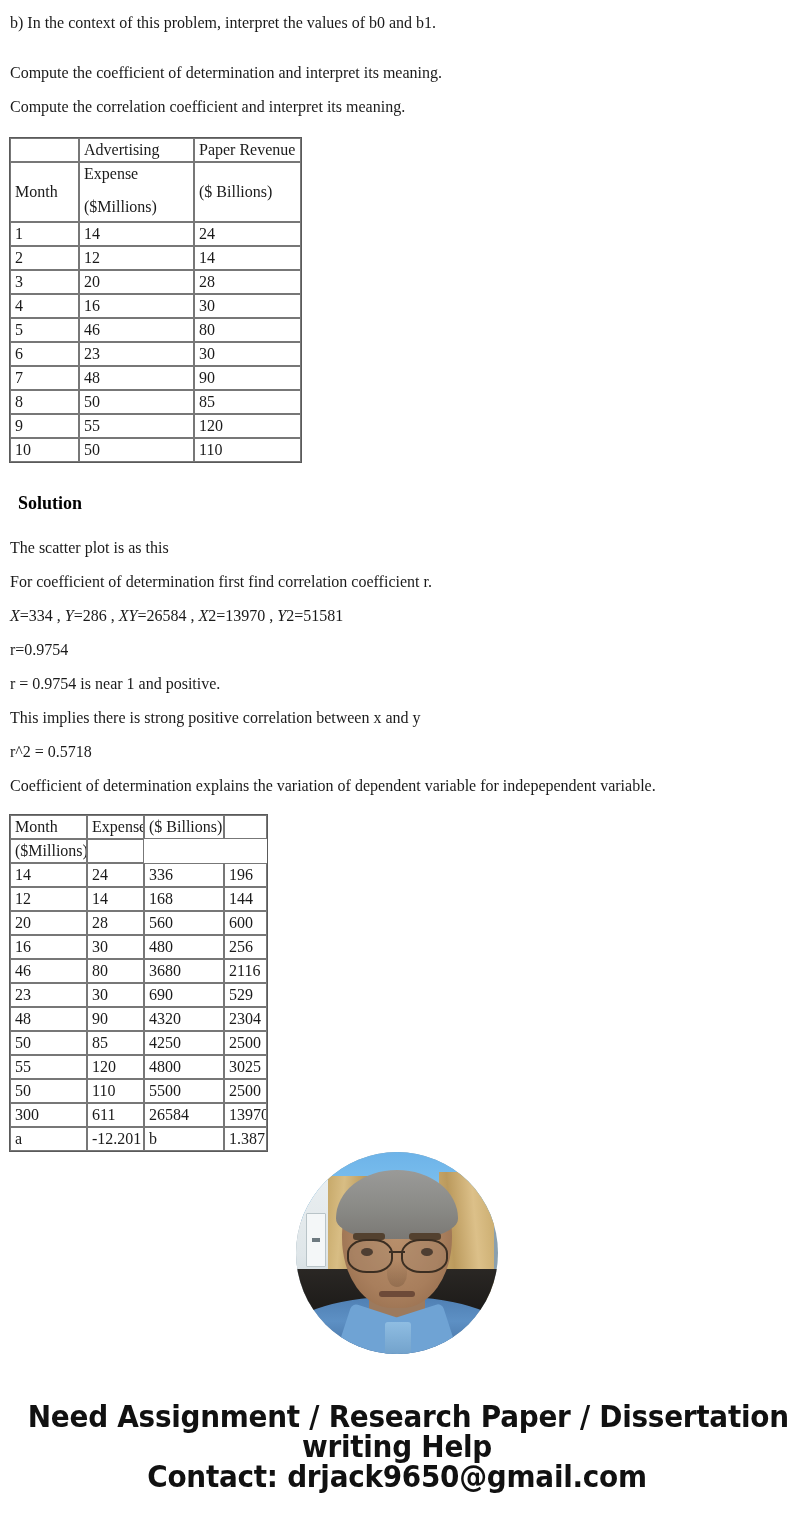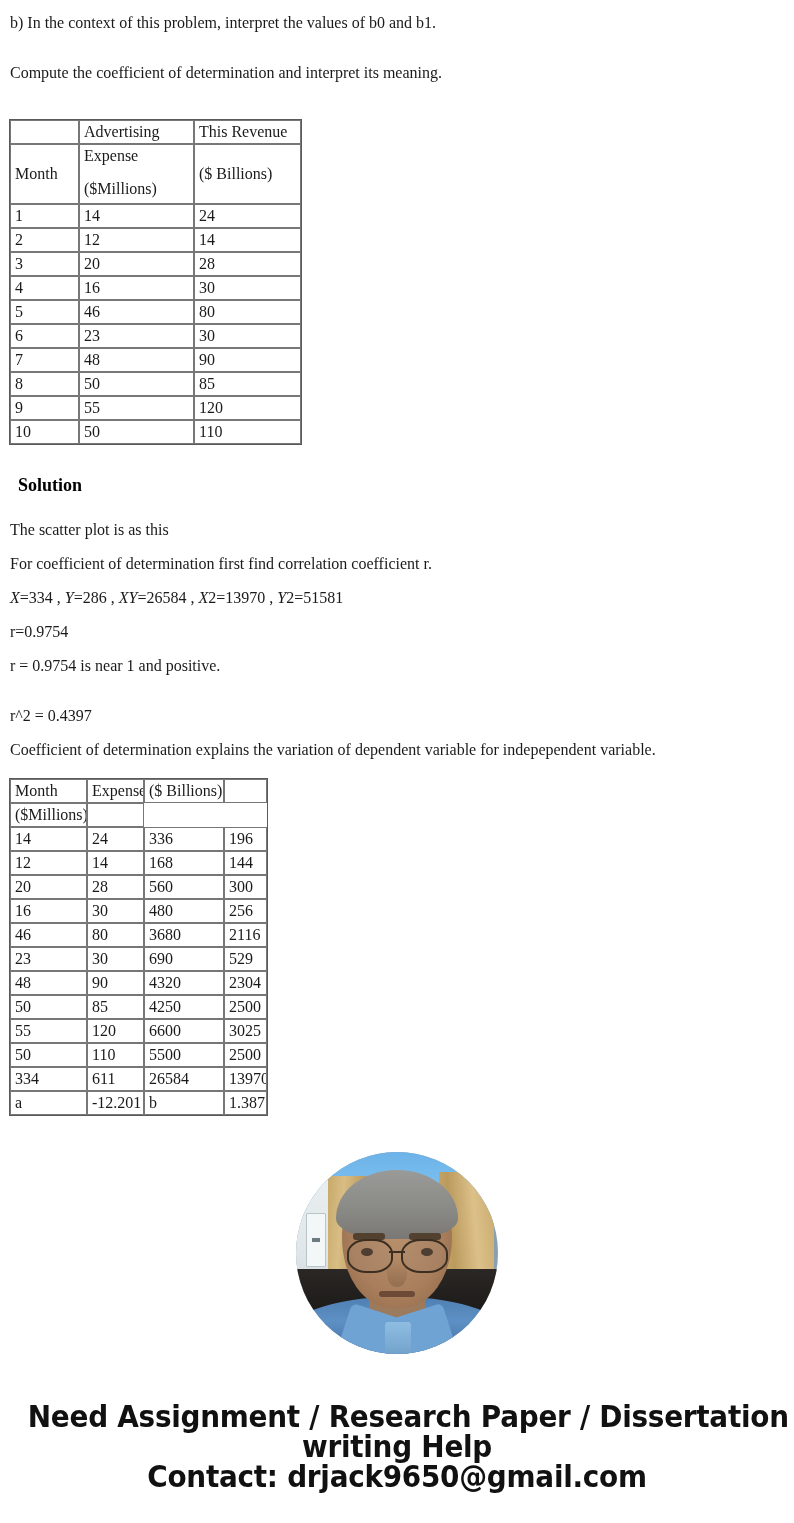--- a/index.html
+++ b/index.html
@@ -208,34 +208,35 @@
 
 <div class="page">
 
   <div class="spacer-16" style="height:14px"></div>
 
   <p class="para">b)    In the context of this problem, interpret the values of b0 and b1.</p>
   <div class="spacer-16"></div>
   <div class="spacer-16"></div>
   <p class="para">Compute the coefficient of determination and interpret its meaning.</p>
   <div class="spacer-16"></div>
+  <p class="para">Compute the correlation coefficient and interpret its meaning.</p>
 
   <div style="height:21px"></div>
 
   <table class="doc-table t1">
     <colgroup>
         <col class="c1">
         <col class="c2">
         <col class="c3">
       </colgroup>
     <tbody>
       <tr>
         <td></td>
         <td>Advertising</td>
-        <td>This Revenue</td>
+        <td>Paper Revenue</td>
       </tr>
       <tr>
         <td class="hd-tall">Month</td>
         <td class="hd-multi"><span>Expense</span><span class="sub">($Millions)</span></td>
         <td class="hd-tall">($ Billions)</td>
       </tr>
       <tr>
           <td>1</td>
           <td>14</td>
           <td>24</td>
@@ -298,22 +299,23 @@
   <p class="para">For coefficient of determination first find correlation coefficient r.</p>
   <div class="spacer-16"></div>
 
   <p class="para"><i>X</i><span>=334 , </span><i>Y</i><span>=286 , </span><i>XY</i><span>=26584 , </span><i>X</i><span>2</span><span>=13970 , </span><i>Y</i><span>2</span><span>=51581</span></p>
 
   <div class="spacer-16"></div>
   <p class="para">r=0.9754</p>
   <div class="spacer-16"></div>
   <p class="para">r = 0.9754 is near 1 and positive.</p>
   <div class="spacer-16"></div>
-  <div class="spacer-16"></div>
-  <p class="para">r^2 = 0.4397</p>
+  <p class="para">This implies there is strong positive correlation between x and y</p>
+  <div class="spacer-16"></div>
+  <p class="para">r^2 = 0.5718</p>
   <div class="spacer-16"></div>
   <p class="para">Coefficient of determination explains the variation of dependent variable for indepependent variable.</p>
 
   <div style="height:19px"></div>
 
   <table class="doc-table t2">
     <colgroup>
         <col class="d1">
         <col class="d2">
         <col class="d3">
@@ -341,21 +343,21 @@
       <tr>
           <td>12</td>
           <td>14</td>
           <td>168</td>
           <td>144</td>
         </tr>
       <tr>
           <td>20</td>
           <td>28</td>
           <td>560</td>
-          <td>300</td>
+          <td>600</td>
         </tr>
       <tr>
           <td>16</td>
           <td>30</td>
           <td>480</td>
           <td>256</td>
         </tr>
       <tr>
           <td>46</td>
           <td>80</td>
@@ -376,31 +378,31 @@
         </tr>
       <tr>
           <td>50</td>
           <td>85</td>
           <td>4250</td>
           <td>2500</td>
         </tr>
       <tr>
           <td>55</td>
           <td>120</td>
-          <td>6600</td>
+          <td>4800</td>
           <td>3025</td>
         </tr>
       <tr>
           <td>50</td>
           <td>110</td>
           <td>5500</td>
           <td>2500</td>
         </tr>
       <tr>
-          <td>334</td>
+          <td>300</td>
           <td>611</td>
           <td>26584</td>
           <td>13970</td>
         </tr>
       <tr>
           <td>a</td>
           <td>-12.201</td>
           <td>b</td>
           <td>1.387</td>
         </tr>

